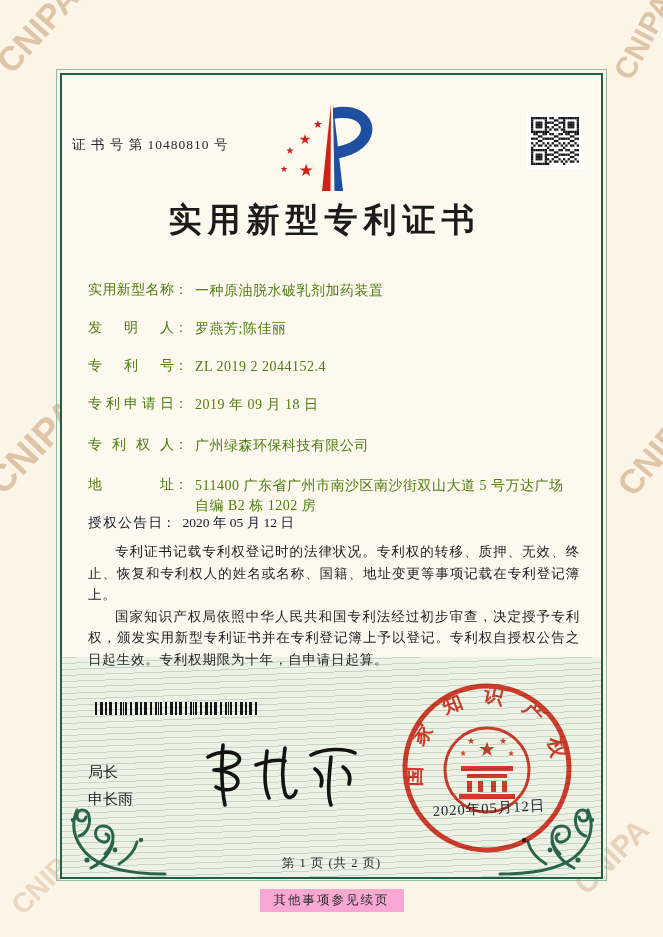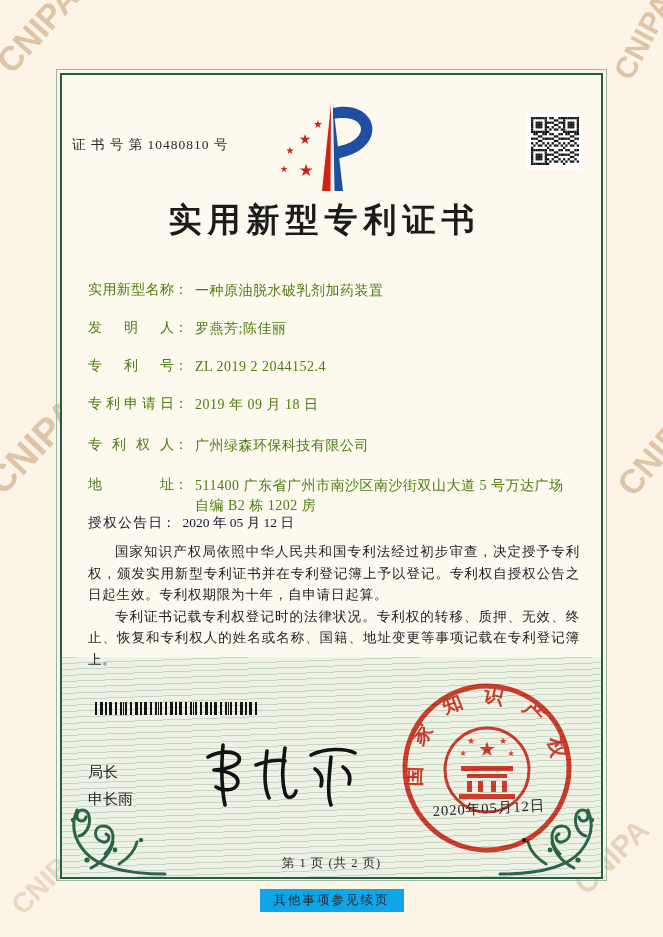--- a/index.html
+++ b/index.html
@@ -43,21 +43,21 @@
   .barcode{position:absolute;left:95px;top:702px;width:163px;height:13px;
     background-image:repeating-linear-gradient(90deg,#151515 0 2px,rgba(0,0,0,0) 2px 5px),
                      repeating-linear-gradient(90deg,#151515 0 1px,rgba(0,0,0,0) 1px 7px);}
   .signatory{position:absolute;left:88px;top:758px;font-family:Liberation Sans, sans-serif;
     font-size:15px;color:#222;line-height:27px;}
   .signature{position:absolute;left:193px;top:735px;width:175px;height:80px;mix-blend-mode:multiply;}
   .seal{position:absolute;left:397px;top:682px;width:180px;height:180px;mix-blend-mode:multiply;opacity:.95;}
   .seal-date{position:absolute;left:410px;top:799px;width:158px;text-align:center;font-size:14.5px;
     color:#23242e;letter-spacing:1px;transform:rotate(-3deg);}
   .page-num{position:absolute;left:0;top:855px;width:663px;text-align:center;font-size:12.5px;color:#2b2b2b;letter-spacing:1px;}
-  .cont-note{position:absolute;left:50%;top:889px;transform:translateX(-50%);background:#0ea5e9;
+  .cont-note{position:absolute;left:50%;top:889px;transform:translateX(-50%);background:#f9a8d4;
     padding:3px 14px;font-size:12.5px;color:#2b2b2b;letter-spacing:2px;}
 
   .flourish{position:absolute;width:112px;height:92px;}
   .flourish.left{left:59px;top:790px;}
   .flourish.right{left:494px;top:790px;transform:scaleX(-1);}
 </style>
 </head>
 <body>
 
 <div class="page">
@@ -373,22 +373,22 @@
   <div class="frow" style="top:476px">
     <span class="flabel">地址</span><span class="fcolon">：</span><span class="fvalue">511400 广东省广州市南沙区南沙街双山大道 5 号万达广场
 自编 B2 栋 1202 房</span>
   </div>
 
   <div class="grant-pair" style="left:88px;top:514px">
     <span class="flabel" style="width:74px">授权公告日</span><span class="fcolon">：</span><span>2020 年 05 月 12 日</span>
   </div>
 
   <div class="body-text">
+    <p>专利证书记载专利权登记时的法律状况。专利权的转移、质押、无效、终止、恢复和专利权人的姓名或名称、国籍、地址变更等事项记载在专利登记簿上。</p>
     <p>国家知识产权局依照中华人民共和国专利法经过初步审查，决定授予专利权，颁发实用新型专利证书并在专利登记簿上予以登记。专利权自授权公告之日起生效。专利权期限为十年，自申请日起算。</p>
-    <p>专利证书记载专利权登记时的法律状况。专利权的转移、质押、无效、终止、恢复和专利权人的姓名或名称、国籍、地址变更等事项记载在专利登记簿上。</p>
   </div>
 
   <div class="barcode"></div>
 
   <div class="signatory">
     <div>局长</div>
     <div>申长雨</div>
   </div>
 
   <svg class="signature" viewBox="0 0 175 80">

